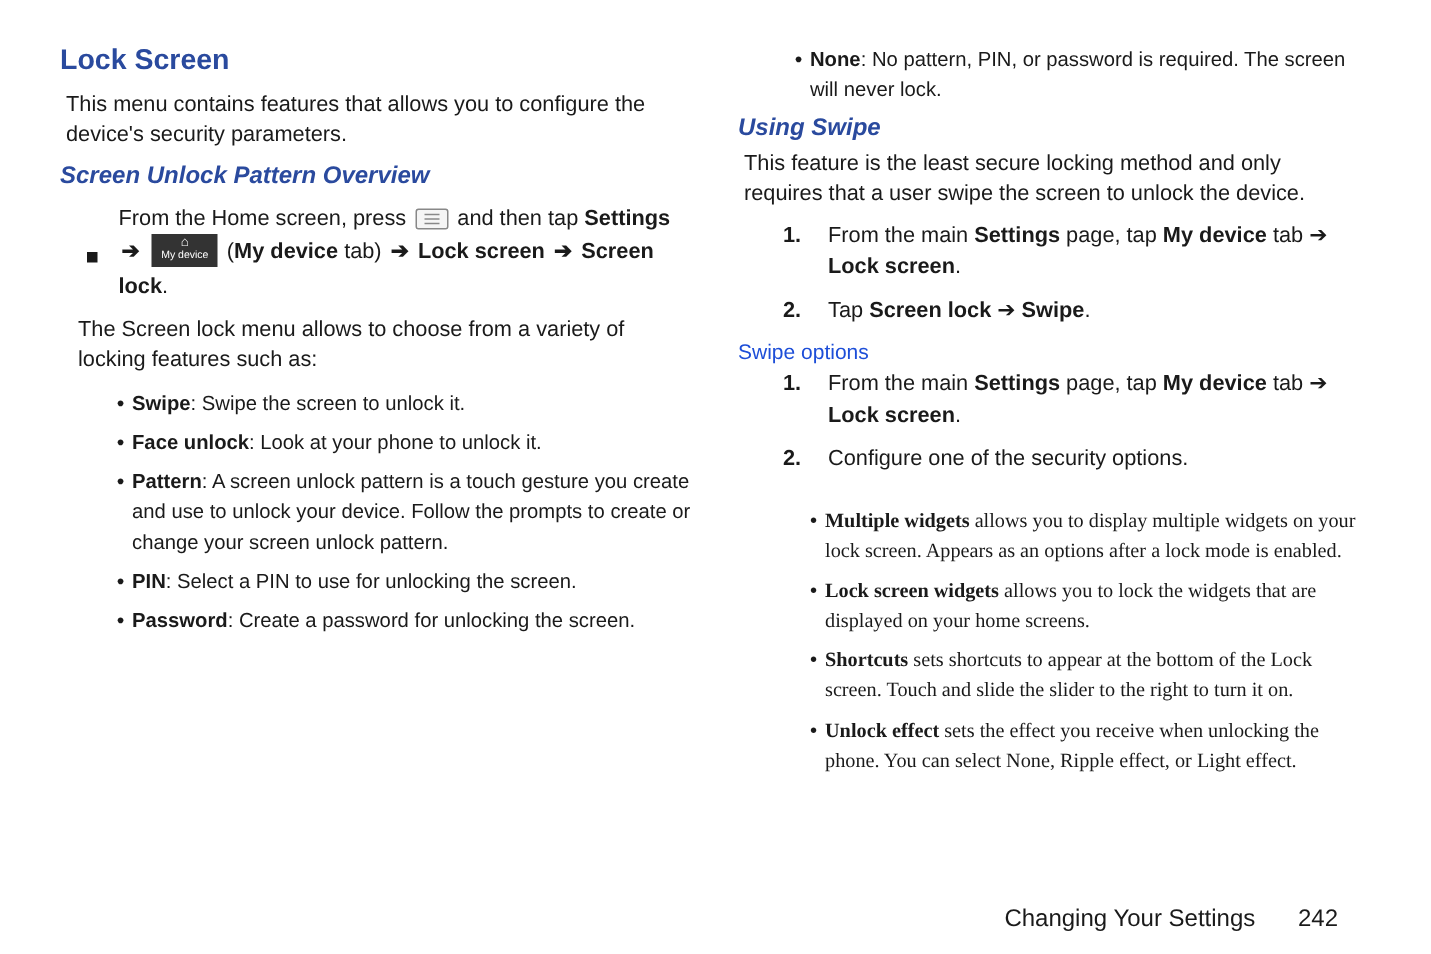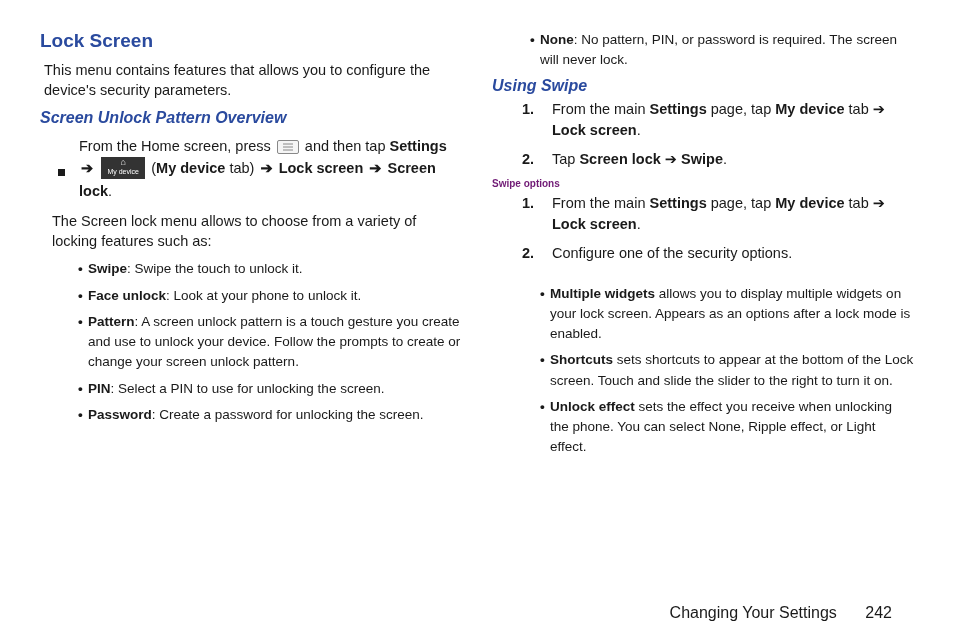--- a/index.html
+++ b/index.html
@@ -27,23 +27,23 @@
       font-stretch: condensed;
     }
     .h2 {
       color: #2a4a9e;
       font-weight: bold;
       font-style: italic;
       font-size: 16px;
       margin: 6px 0 4px 0;
     }
     .h3 {
-      color: #701a75;
-      font-weight: bold;
-      font-size: 10px;
+      color: #1d4ed8;
+      font-weight: normal;
+      font-size: 14px;
       margin: 6px 0 4px 0;
     }
     .para {
       font-size: 14.5px;
       line-height: 1.4;
       margin: 4px 4px 8px 4px;
       font-stretch: semi-condensed;
     }
     .nav-instruction {
       display: flex;
@@ -120,21 +120,21 @@
       font-size: 14.5px;
       line-height: 1.45;
       font-stretch: semi-condensed;
     }
     .ol-num {
       font-weight: bold;
       margin-right: 12px;
       min-width: 18px;
     }
     .ol-text { flex: 1; }
-    .sub-bullets { margin-left: 58px; margin-top: 20px; }
+    .sub-bullets { margin-left: 58px; margin-top: 20px; font-family: Liberation Serif, serif; }
     .footer {
       position: absolute;
       bottom: 14px;
       right: 62px;
       font-size: 16px;
       font-stretch: semi-condensed;
     }
     .footer .pg { margin-left: 24px; }
     b { font-weight: bold; }
   </style>
@@ -171,34 +171,35 @@
         <span class="arrow">➔</span>
         <b>Lock screen</b>
         <span class="arrow">➔</span>
         <b>Screen lock</b>.
       </div>
     </div>
 
     <div class="para" style="margin-left:12px">The Screen lock menu allows to choose from a variety of locking features such as:</div>
 
     <div class="bullet-list">
-      <div class="bullet-item"><b>Swipe</b><span>: Swipe the touch to unlock it.</span></div>
+      <div class="bullet-item"><b>Swipe</b><span>: Swipe the screen to unlock it.</span></div>
       <div class="bullet-item"><b>Face unlock</b><span>: Look at your phone to unlock it.</span></div>
       <div class="bullet-item"><b>Pattern</b><span>: A screen unlock pattern is a touch gesture you create and use to unlock your device. Follow the prompts to create or change your screen unlock pattern.</span></div>
       <div class="bullet-item"><b>PIN</b><span>: Select a PIN to use for unlocking the screen.</span></div>
       <div class="bullet-item"><b>Password</b><span>: Create a password for unlocking the screen.</span></div>
     </div>
   </div>
 
   <div class="col">
     <div class="bullet-list" style="margin-top:0">
       <div class="bullet-item"><b>None</b><span>: No pattern, PIN, or password is required. The screen will never lock.</span></div>
     </div>
 
     <div class="h2">Using Swipe</div>
+    <div class="para">This feature is the least secure locking method and only requires that a user swipe the screen to unlock the device.</div>
 
     <div class="ol-list">
       <div class="ol-item">
         <span class="ol-num">1.</span>
         <span class="ol-text">
           <span>From the main </span><b>Settings</b><span> page, tap </span><b>My device</b><span> tab ➔ </span><b>Lock screen</b><span>.</span>
         </span>
       </div>
       <div class="ol-item">
         <span class="ol-num">2.</span>
@@ -218,20 +219,21 @@
         </span>
       </div>
       <div class="ol-item">
         <span class="ol-num">2.</span>
         <span class="ol-text">Configure one of the security options.</span>
       </div>
     </div>
 
     <div class="bullet-list sub-bullets">
       <div class="bullet-item"><b>Multiple widgets</b><span> allows you to display multiple widgets on your lock screen. Appears as an options after a lock mode is enabled.</span></div>
+      <div class="bullet-item"><b>Lock screen widgets</b><span> allows you to lock the widgets that are displayed on your home screens.</span></div>
       <div class="bullet-item"><b>Shortcuts</b><span> sets shortcuts to appear at the bottom of the Lock screen. Touch and slide the slider to the right to turn it on.</span></div>
       <div class="bullet-item"><b>Unlock effect</b><span> sets the effect you receive when unlocking the phone. You can select None, Ripple effect, or Light effect.</span></div>
     </div>
   </div>
 </div>
 
 <div class="footer">
   <span>Changing Your Settings</span>
   <span class="pg">242</span>
 </div>

